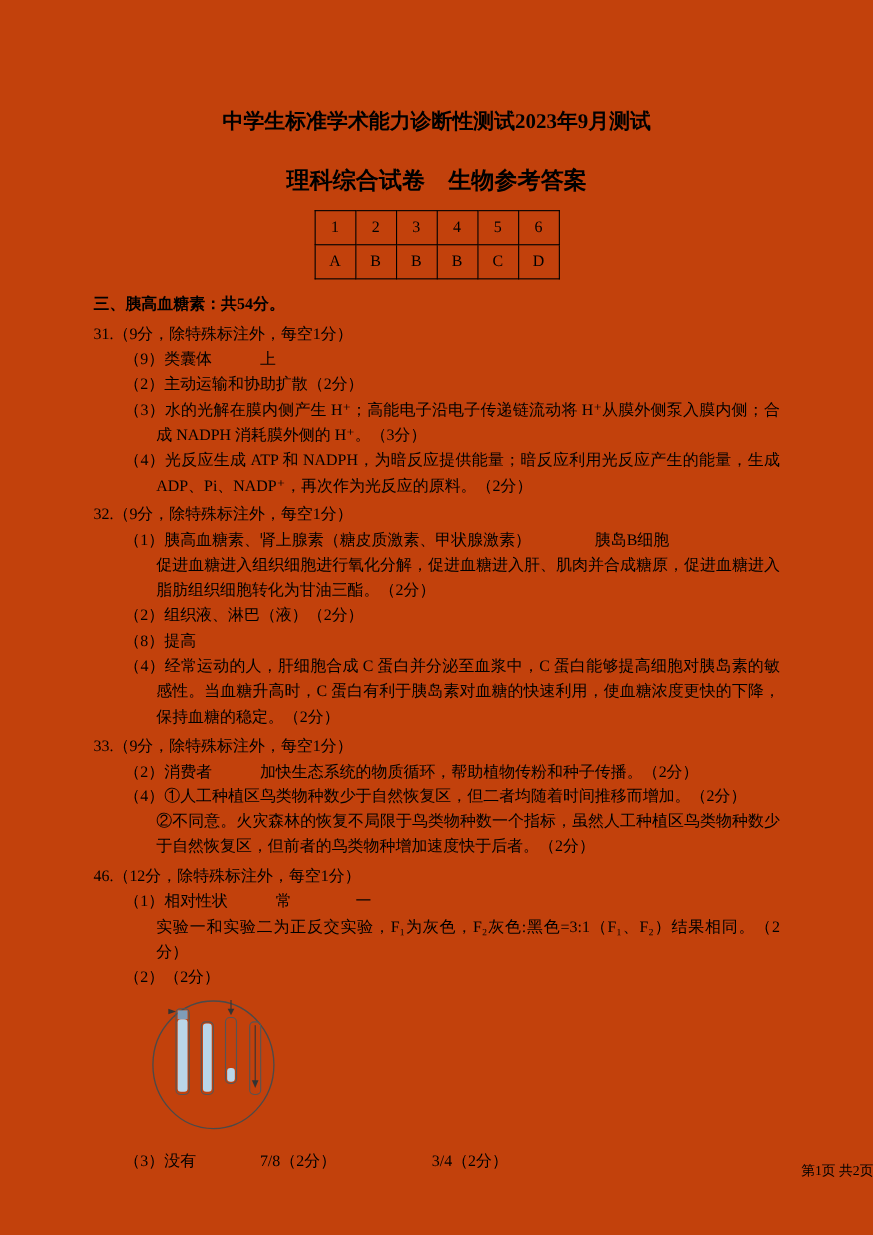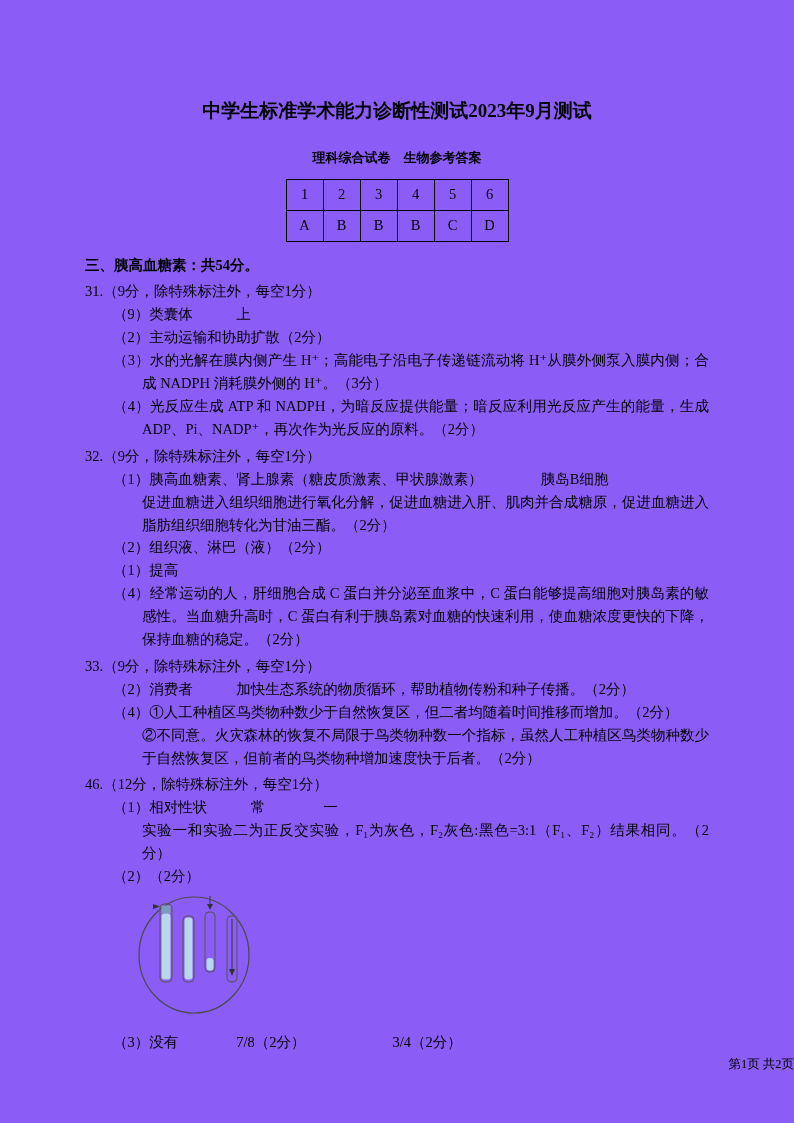--- a/index.html
+++ b/index.html
@@ -1,24 +1,24 @@
 <!DOCTYPE html>
 <html><head>
 <meta charset="utf-8">
 <style>
   * { margin:0; padding:0; box-sizing:border-box; }
   html,body { background:#ffffff; }
   .page {
-    width:794px; height:1123px; background:#8b5cf6; color:#000;
+    width:794px; height:1123px; background:#c2410c; color:#000;
     font-family:"Liberation Serif","DejaVu Serif",serif;
     font-size:14.5px; line-height:1.58;
     position:relative; padding:96px 85px 0 85px; overflow:hidden;
   }
   .title    { text-align:center; font-weight:bold; font-size:19px; margin-bottom:22px; }
-  .subtitle { text-align:center; font-weight:bold; font-size:13px; margin-bottom:4px; }
+  .subtitle { text-align:center; font-weight:bold; font-size:21px; margin-bottom:4px; }
   .sec-head { font-weight:bold; text-align:justify; margin-bottom:4px; }
   .ans-table { border-collapse:collapse; margin:10px auto 12px auto; }
   .ans-table td {
     border:1px solid #000; width:37px; height:31px;
     text-align:center; vertical-align:middle; font-size:14.5px;
   }
   .question { margin-bottom:4px; }
   .qhead { }
   .ind1 { padding-left:28px; }
   .hang { padding-left:57px; text-indent:-29px; text-align:justify; }
@@ -67,21 +67,21 @@
     <div class="ind1">（2）主动运输和协助扩散（2分）</div>
     <div class="hang">（3）水的光解在膜内侧产生 H⁺；高能电子沿电子传递链流动将 H⁺从膜外侧泵入膜内侧；合成 NADPH 消耗膜外侧的 H⁺。（3分）</div>
     <div class="hang">（4）光反应生成 ATP 和 NADPH，为暗反应提供能量；暗反应利用光反应产生的能量，生成 ADP、Pi、NADP⁺，再次作为光反应的原料。（2分）</div>
   </div>
 
   <div class="question">
     <div class="qhead">32.（9分，除特殊标注外，每空1分）</div>
     <div class="ind1">（1）胰高血糖素、肾上腺素（糖皮质激素、甲状腺激素）　　　　胰岛B细胞</div>
     <div class="cont">促进血糖进入组织细胞进行氧化分解，促进血糖进入肝、肌肉并合成糖原，促进血糖进入脂肪组织细胞转化为甘油三酯。（2分）</div>
     <div class="ind1">（2）组织液、淋巴（液）（2分）</div>
-    <div class="ind1">（1）提高</div>
+    <div class="ind1">（8）提高</div>
     <div class="hang">（4）经常运动的人，肝细胞合成 C 蛋白并分泌至血浆中，C 蛋白能够提高细胞对胰岛素的敏感性。当血糖升高时，C 蛋白有利于胰岛素对血糖的快速利用，使血糖浓度更快的下降，保持血糖的稳定。（2分）</div>
   </div>
 
   <div class="question">
     <div class="qhead">33.（9分，除特殊标注外，每空1分）</div>
     <div class="hang">（2）消费者　　　加快生态系统的物质循环，帮助植物传粉和种子传播。（2分）</div>
     <div class="hang">（4）①人工种植区鸟类物种数少于自然恢复区，但二者均随着时间推移而增加。（2分）</div>
     <div class="cont">②不同意。火灾森林的恢复不局限于鸟类物种数一个指标，虽然人工种植区鸟类物种数少于自然恢复区，但前者的鸟类物种增加速度快于后者。（2分）</div>
   </div>
 

